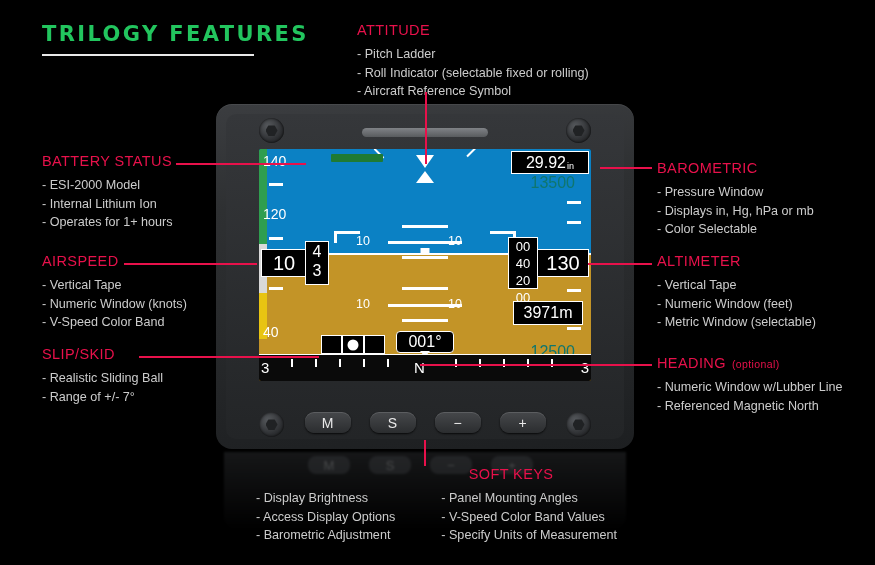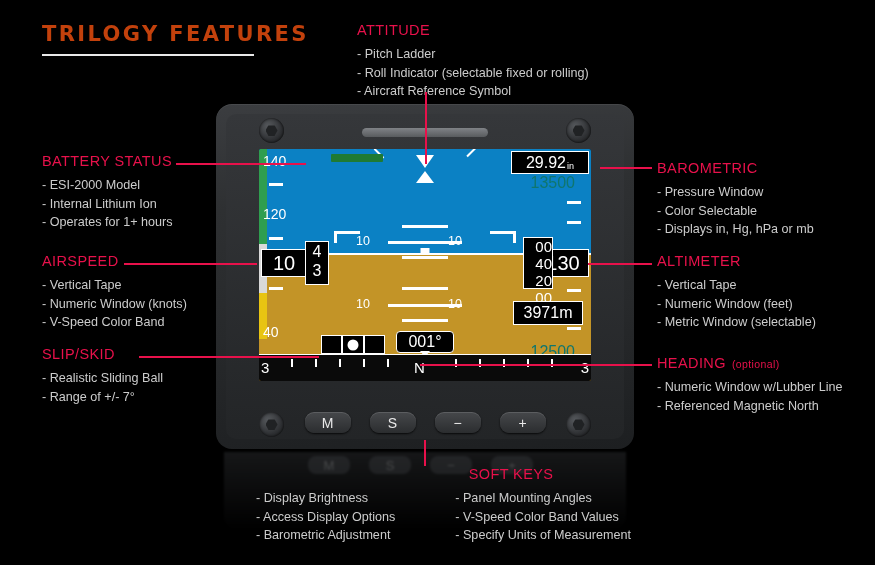--- a/index.html
+++ b/index.html
@@ -4,21 +4,21 @@
 <style>
   html,body{margin:0;padding:0;background:#000;}
   body{width:875px;height:565px;overflow:hidden;position:relative;
        font-family:"Liberation Sans",sans-serif;color:#d8d8d8;}
 
   .stage{position:absolute;inset:0;background:#000;}
 
   
   .title-block{position:absolute;left:42px;top:24px;}
   .title{font-family:"DejaVu Sans",sans-serif;font-weight:bold;font-size:21px;
-         letter-spacing:2.4px;color:#c2410c;line-height:1;}
+         letter-spacing:2.4px;color:#22c55e;line-height:1;}
   .title-rule{width:212px;height:2px;background:#e8e8e8;margin-top:9px;}
 
   
   .callout{position:absolute;}
   .co-head{font-size:14.5px;color:#e8114b;letter-spacing:.4px;margin-bottom:7px;
            font-family:Liberation Sans, sans-serif;}
   .co-head .opt{font-size:10.5px;margin-left:6px;color:#e8114b;}
   .co-item{font-size:12.6px;color:#ccc;line-height:18.5px;white-space:nowrap;}
 
   
@@ -82,22 +82,22 @@
   .vband{position:absolute;left:72px;top:5px;width:52px;height:8px;background:#1f7a33;border-radius:1px;}
 
   
   .win{position:absolute;background:#000;border:1.6px solid #fff;color:#fff;
        display:flex;align-items:center;justify-content:center;
        font-family:"Liberation Sans",sans-serif;}
   .as-win{left:2px;top:100px;width:44px;height:26px;font-size:20px;}
   .as-roll{position:absolute;left:46px;top:92px;width:22px;height:42px;background:#000;
        border:1.6px solid #fff;color:#fff;font-size:16px;text-align:center;line-height:19px;}
   .alt-win{right:2px;top:100px;width:50px;height:26px;font-size:20px;}
-  .alt-roll{position:absolute;right:38px;top:88px;width:28px;height:50px;background:#000;
-       border:1.6px solid #fff;color:#fff;font-size:15px;text-align:right;line-height:17px;}
+  .alt-roll{position:absolute;right:53px;top:88px;width:28px;height:50px;background:#000;
+       border:1.6px solid #fff;color:#fff;font-size:13px;text-align:center;line-height:17px;}
   .baro-win{right:2px;top:2px;width:76px;height:21px;font-size:16px;}
   .baro-win .u{font-size:9px;margin-left:1px;align-self:flex-end;margin-bottom:2px;}
   .metric-win{right:8px;top:152px;width:68px;height:22px;font-size:16px;}
   .alttick{position:absolute;right:10px;width:14px;height:2.5px;background:#fff;}
   .altlabel{position:absolute;right:16px;font-size:16px;color:#0f766e;}
 
   
   .slip{position:absolute;left:62px;top:186px;width:62px;height:17px;background:#000;
         border:1.6px solid #fff;display:flex;align-items:center;}
   .slip-div{position:absolute;top:0;width:1.6px;height:100%;background:#fff;}
@@ -293,22 +293,22 @@
   <div class="callout" style="left:42px;top:346px;">
     <div class="co-head">SLIP/SKID</div>
     <div class="co-item">- Realistic Sliding Ball</div>
     <div class="co-item">- Range of +/- 7°</div>
   </div>
   <div class="leader lead-h" style="left:139px;top:356px;width:180px;"></div>
 
   <div class="callout" style="left:657px;top:160px;">
     <div class="co-head">BAROMETRIC</div>
     <div class="co-item">- Pressure Window</div>
+    <div class="co-item">- Displays in, Hg, hPa or mb</div>
     <div class="co-item">- Color Selectable</div>
-    <div class="co-item">- Displays in, Hg, hPa or mb</div>
   </div>
   <div class="leader lead-h" style="left:600px;top:167px;width:52px;"></div>
 
   <div class="callout" style="left:657px;top:253px;">
     <div class="co-head">ALTIMETER</div>
     <div class="co-item">- Vertical Tape</div>
     <div class="co-item">- Numeric Window (feet)</div>
     <div class="co-item">- Metric Window (selectable)</div>
   </div>
   <div class="leader lead-h" style="left:588px;top:263px;width:64px;"></div>
@@ -317,21 +317,21 @@
     <div class="co-head">
       <span>HEADING</span><span class="opt">(optional)</span>
     </div>
     <div class="co-item">- Numeric Window w/Lubber Line</div>
     <div class="co-item">- Referenced Magnetic North</div>
   </div>
   <div class="leader lead-h" style="left:420px;top:364px;width:232px;"></div>
 
   <div class="callout" style="left:256px;top:466px;width:390px;">
     <div class="co-head" style="text-align:center;margin-left:120px;">SOFT KEYS</div>
-    <div style="display:flex;gap:60px;margin-top:2px;">
+    <div style="display:flex;gap:46px;margin-top:2px;">
       <div>
         <div class="co-item">- Display Brightness</div>
         <div class="co-item">- Access Display Options</div>
         <div class="co-item">- Barometric Adjustment</div>
       </div>
       <div>
         <div class="co-item">- Panel Mounting Angles</div>
         <div class="co-item">- V-Speed Color Band Values</div>
         <div class="co-item">- Specify Units of Measurement</div>
       </div>

